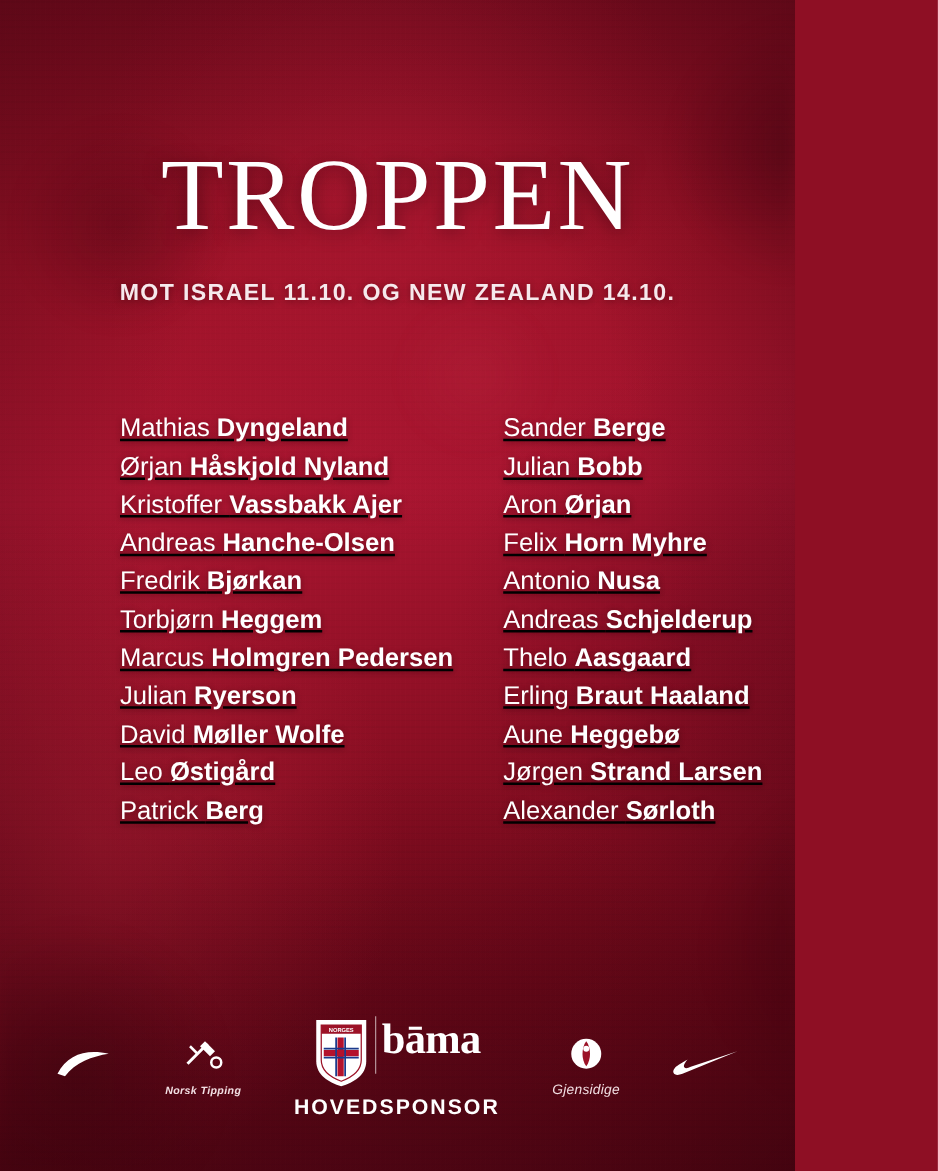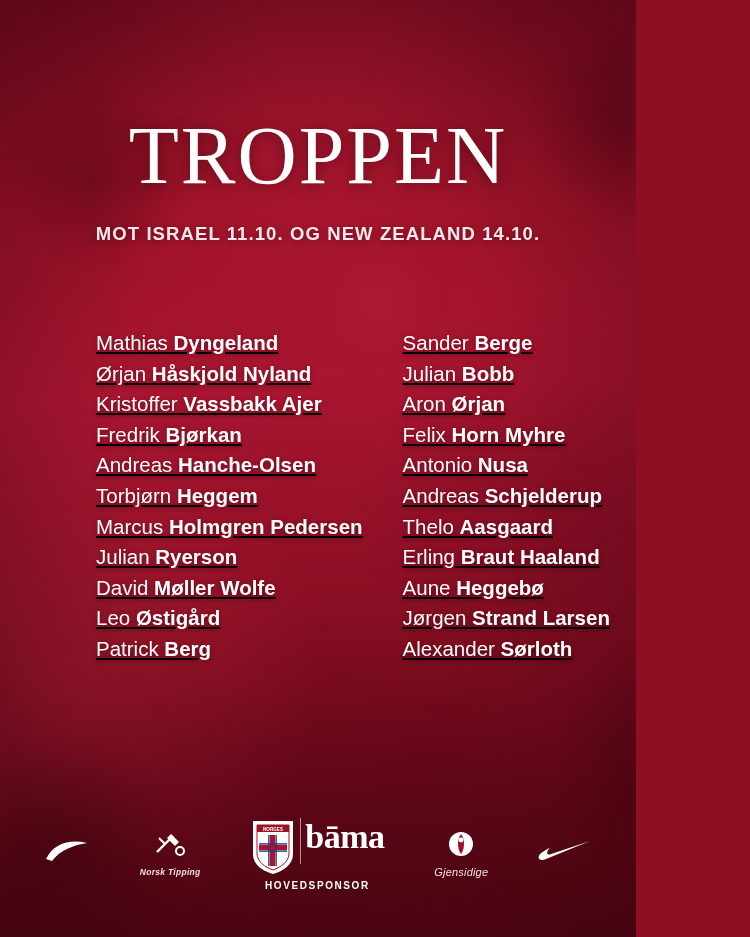--- a/index.html
+++ b/index.html
@@ -98,21 +98,21 @@
     align-items: center;
     justify-content: space-between;
     padding: 0 44px;
   }
   .sponsor { display: flex; flex-direction: column; align-items: center; justify-content: center; color: #fff; }
   .sponsor-caption { font-size: 9px; font-weight: 700; letter-spacing: 0.4px; margin-top: 5px; color: #f2dfe3; font-style: italic; }
 
   .main-sponsor { display: flex; flex-direction: column; align-items: center; }
   .main-sponsor-row { display: flex; align-items: flex-start; gap: 4px; }
   .divider-v { width: 1px; height: 46px; background: rgba(255,255,255,0.55); }
-  .hovedsponsor { font-size: 10px; font-weight: 700; letter-spacing: 1.6px; color: #ffffff; }
+  .hovedsponsor { font-size: 17px; font-weight: 700; letter-spacing: 1.6px; color: #ffffff; }
   .bama { font-family: "Liberation Serif", serif; font-size: 34px; font-weight: 700; color: #ffffff; letter-spacing: -0.5px; }
   .norsk-tipping-label { font-size: 8.5px; font-weight: 700; letter-spacing: 0.3px; }
   .gjensidige-label { font-size: 11px; font-weight: 400; letter-spacing: 0.2px; }
 </style>
 </head>
 <body>
 
 <div class="poster">
   <div class="texture-blobs"></div>
   <div class="texture-weave"></div>
@@ -121,22 +121,22 @@
   <div class="header">
     <div class="title">TROPPEN</div>
     <div class="subtitle">MOT ISRAEL 11.10. OG NEW ZEALAND 14.10.</div>
   </div>
 
   <div class="squad">
     <div class="col">
       <div class="player"><span class="first">Mathias </span><span class="last">Dyngeland</span></div>
       <div class="player"><span class="first">Ørjan </span><span class="last">Håskjold Nyland</span></div>
       <div class="player"><span class="first">Kristoffer </span><span class="last">Vassbakk Ajer</span></div>
+      <div class="player"><span class="first">Andreas </span><span class="last">Hanche-Olsen</span></div>
       <div class="player"><span class="first">Fredrik </span><span class="last">Bjørkan</span></div>
-      <div class="player"><span class="first">Andreas </span><span class="last">Hanche-Olsen</span></div>
       <div class="player"><span class="first">Torbjørn </span><span class="last">Heggem</span></div>
       <div class="player"><span class="first">Marcus </span><span class="last">Holmgren Pedersen</span></div>
       <div class="player"><span class="first">Julian </span><span class="last">Ryerson</span></div>
       <div class="player"><span class="first">David </span><span class="last">Møller Wolfe</span></div>
       <div class="player"><span class="first">Leo </span><span class="last">Østigård</span></div>
       <div class="player"><span class="first">Patrick </span><span class="last">Berg</span></div>
     </div>
     <div class="col">
       <div class="player"><span class="first">Sander </span><span class="last">Berge</span></div>
       <div class="player"><span class="first">Julian </span><span class="last">Bobb</span></div>

